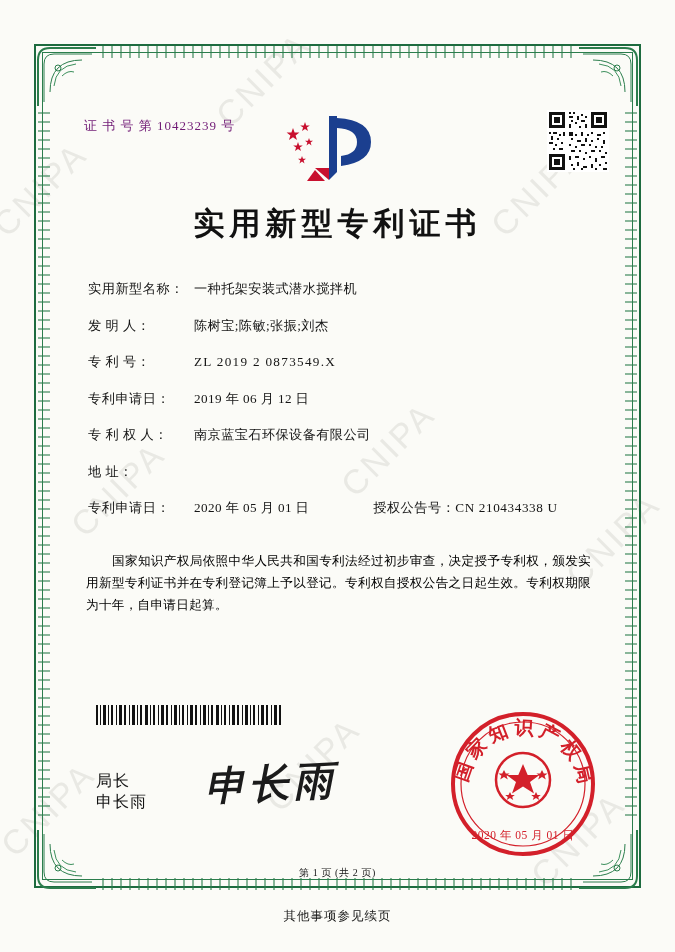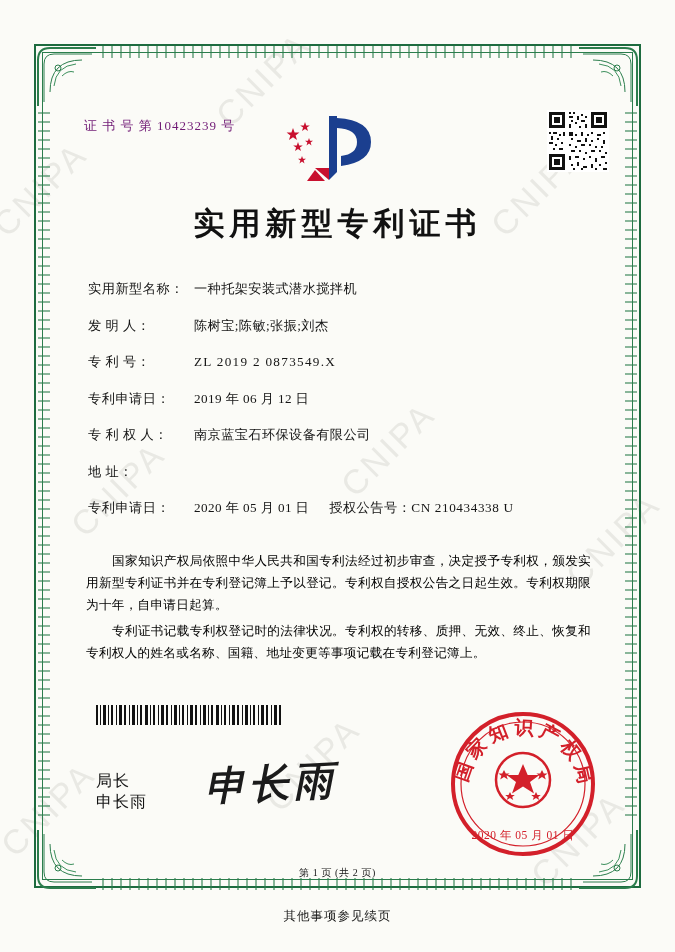--- a/index.html
+++ b/index.html
@@ -143,21 +143,21 @@
   .flabel {
     width: 106px;
     flex: 0 0 106px;
     letter-spacing: 0.5px;
   }
   .fvalue {
     letter-spacing: 0.4px;
   }
   .fvalue.mono { letter-spacing: 1.3px; }
   .frow .second-label {
-    margin-left: 20px;
+    margin-left: 64px;
     letter-spacing: 0.5px;
   }
   .frow .second-value {
     letter-spacing: 0.6px;
   }
 
   
   .paras {
     position: absolute;
     left: 86px;
@@ -429,21 +429,20 @@
     <div class="frow">
       <span class="flabel">专利申请日：</span>
       <span class="fvalue">2020 年 05 月 01 日</span>
       <span class="second-label">授权公告号：</span>
       <span class="second-value">CN 210434338 U</span>
     </div>
   </div>
 
   <div class="paras">
     <p>国家知识产权局依照中华人民共和国专利法经过初步审查，决定授予专利权，颁发实用新型专利证书并在专利登记簿上予以登记。专利权自授权公告之日起生效。专利权期限为十年，自申请日起算。</p>
-    <p>专利证书记载专利权登记时的法律状况。专利权的转移、质押、无效、终止、恢复和专利权人的姓名或名称、国籍、地址变更等事项记载在专利登记簿上。</p>
   </div>
 
   <div class="barcode">
     <svg width="188" height="20" viewBox="0 0 188 20">
       <g fill="#111">
         <rect x="0" y="0" width="2" height="20"></rect>
           <rect x="4" y="0" width="1" height="20"></rect>
         <rect x="7" y="0" width="3" height="20"></rect>
           <rect x="12" y="0" width="1" height="20"></rect>
         <rect x="15" y="0" width="2" height="20"></rect>

